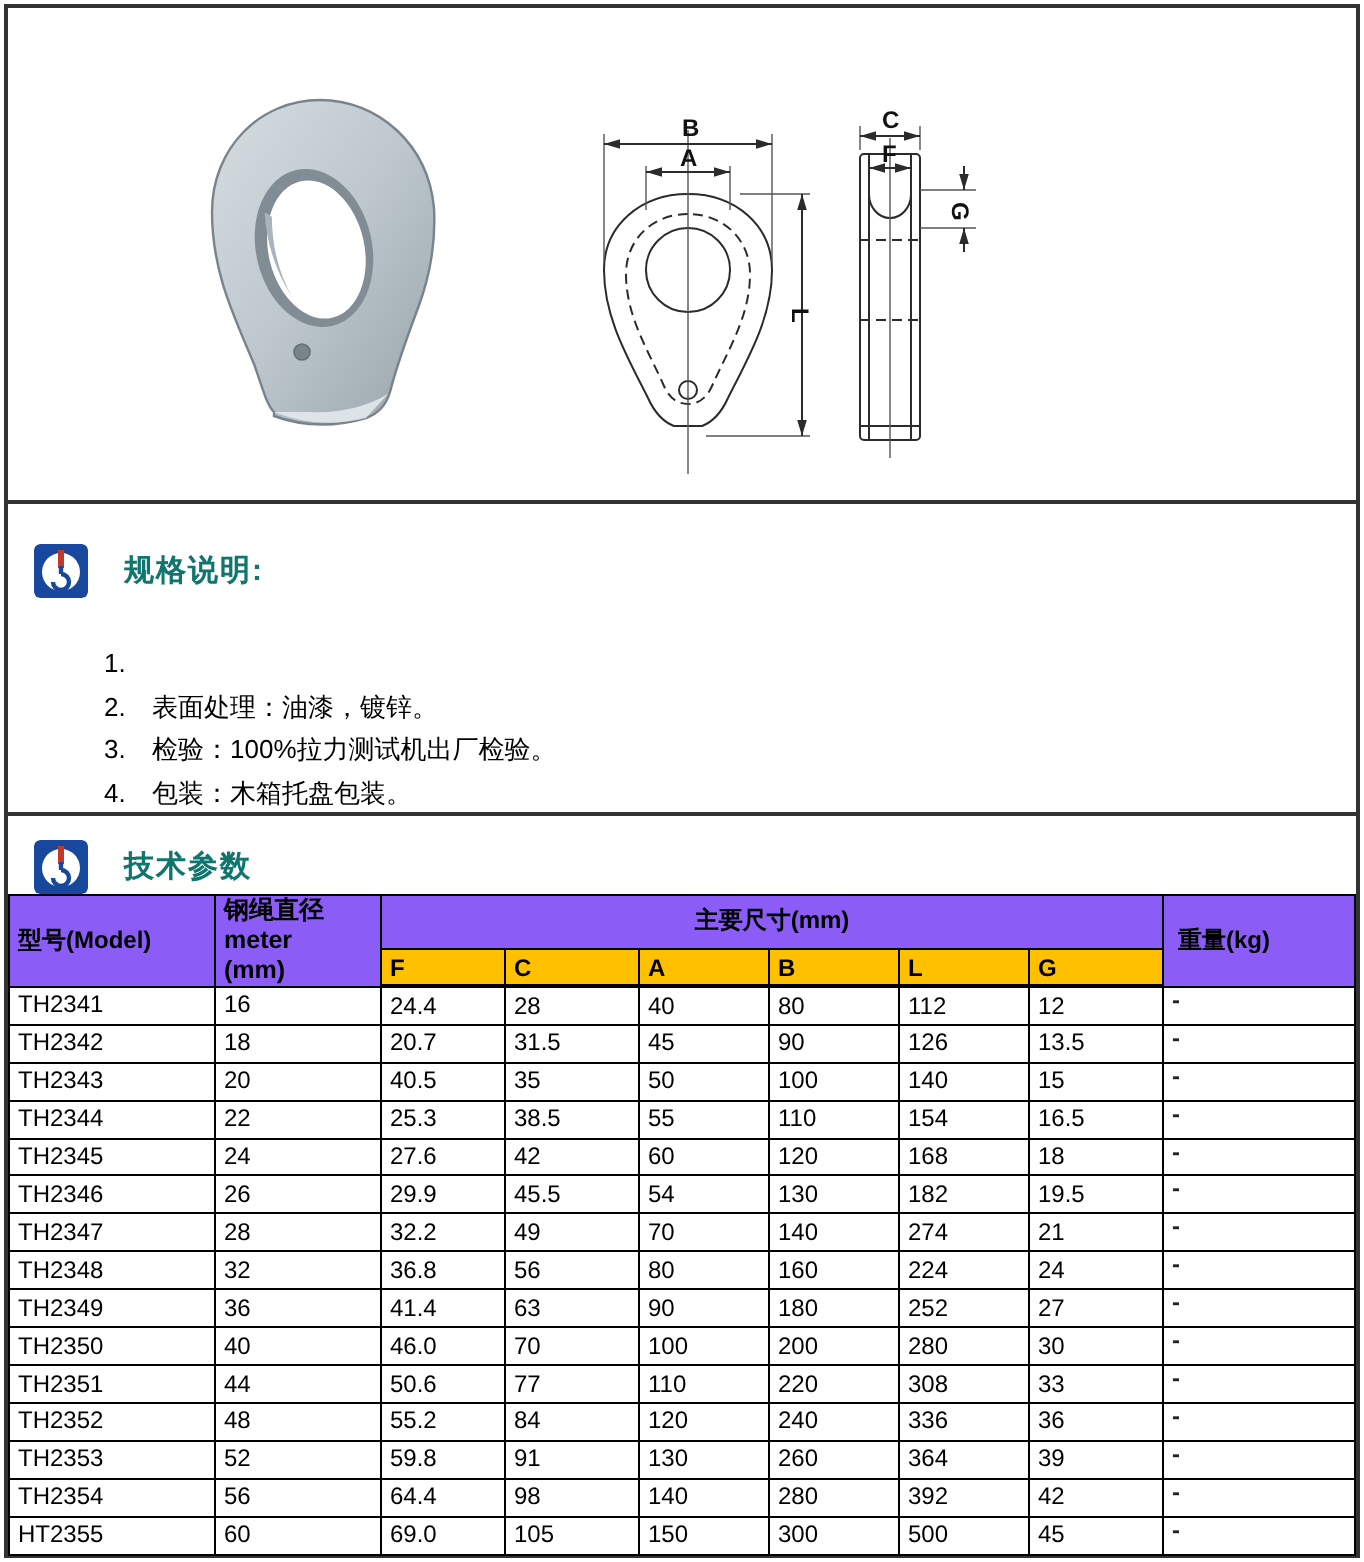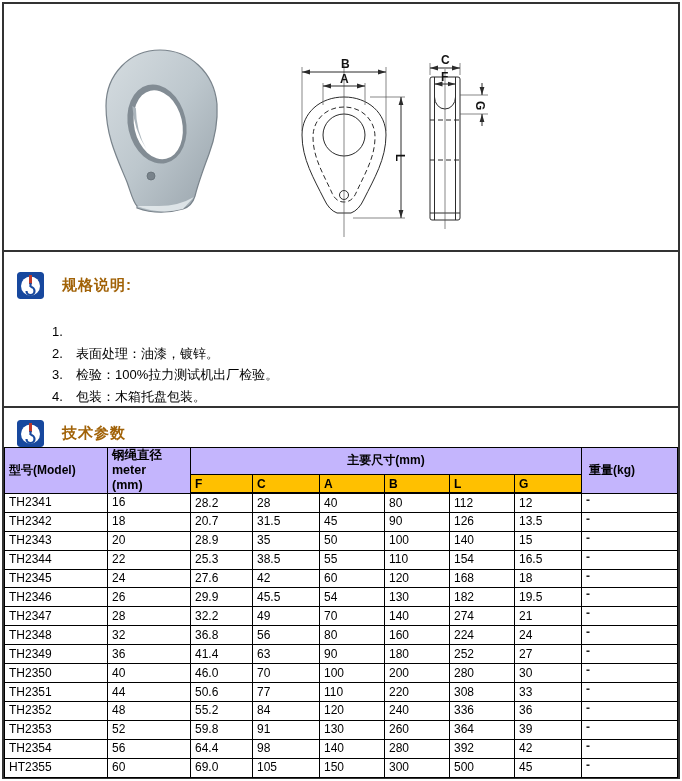--- a/index.html
+++ b/index.html
@@ -8,30 +8,30 @@
   .sec{position:relative;box-sizing:border-box;}
   .sec1{height:248px;border-bottom:2px solid #333;}
   .sec2{height:156px;border-bottom:2px solid #333;}
   .sec3{height:365px;display:flex;flex-direction:column;justify-content:center;}
   .photo-svg{position:absolute;left:93px;top:42px;}
   .draw-svg{position:absolute;left:288px;top:43px;}
   .sec-head{display:flex;align-items:center;gap:18px;}
   .sec2 .sec-head{padding:20px 0 0 13px;}
   .sec3 .sec-head{padding:16px 0 0 13px;}
   .logo{width:27px;height:27px;border-radius:3px;display:block;}
-  .sec-title{font-size:15px;font-weight:bold;color:#a16207;letter-spacing:1px;}
+  .sec-title{font-size:15px;font-weight:bold;color:#0f766e;letter-spacing:1px;}
   .spec-list{margin-top:22px;padding-left:48px;font-size:13px;line-height:21.5px;}
   .spec-item{display:flex;}
   .spec-num{width:24px;}
   table{border-collapse:collapse;table-layout:fixed;width:100%;margin-top:auto;font-size:12px;}
   col.c-model{width:103px;} col.c-dia{width:83px;}
   col.c-f{width:62px;} col.c-c{width:67px;} col.c-a{width:65px;}
   col.c-b{width:65px;} col.c-l{width:65px;} col.c-g{width:67px;}
   th,td{border:1px solid #000;padding:0 4px;text-align:left;overflow:hidden;}
-  thead th{background:#c4b5fd;font-weight:bold;}
+  thead th{background:#8b5cf6;font-weight:bold;}
   th.h-model{height:45px;}
   th.h-dia{white-space:pre-line;line-height:15px;font-size:12.5px;}
   th.h-main{text-align:center;height:26px;}
   th.h-weight{padding-left:7px;}
   th.dim{background:#ffc000;height:17px;border-bottom:2px solid #000;}
   tbody td{height:15.9px;line-height:15px;}
   tbody td.c8{vertical-align:top;line-height:9px;padding-top:2px;font-weight:bold;color:#222;}
   .dline{stroke:#2b2b2b;stroke-width:1;fill:none;}
   .ddash{stroke:#2b2b2b;stroke-width:1;fill:none;stroke-dasharray:5 3;}
   .dcl{stroke:#555;stroke-width:0.7;fill:none;}
@@ -188,21 +188,21 @@
           <th class="dim">A</th>
           <th class="dim">B</th>
           <th class="dim">L</th>
           <th class="dim">G</th>
         </tr>
       </thead>
       <tbody>
           <tr>
             <td class="c0">TH2341</td>
             <td class="c1">16</td>
-            <td class="c2">28.2</td>
+            <td class="c2">24.4</td>
             <td class="c3">28</td>
             <td class="c4">40</td>
             <td class="c5">80</td>
             <td class="c6">112</td>
             <td class="c7">12</td>
             <td class="c8">-</td>
           </tr>
           <tr>
             <td class="c0">TH2342</td>
             <td class="c1">18</td>
@@ -210,21 +210,21 @@
             <td class="c3">31.5</td>
             <td class="c4">45</td>
             <td class="c5">90</td>
             <td class="c6">126</td>
             <td class="c7">13.5</td>
             <td class="c8">-</td>
           </tr>
           <tr>
             <td class="c0">TH2343</td>
             <td class="c1">20</td>
-            <td class="c2">28.9</td>
+            <td class="c2">40.5</td>
             <td class="c3">35</td>
             <td class="c4">50</td>
             <td class="c5">100</td>
             <td class="c6">140</td>
             <td class="c7">15</td>
             <td class="c8">-</td>
           </tr>
           <tr>
             <td class="c0">TH2344</td>
             <td class="c1">22</td>

